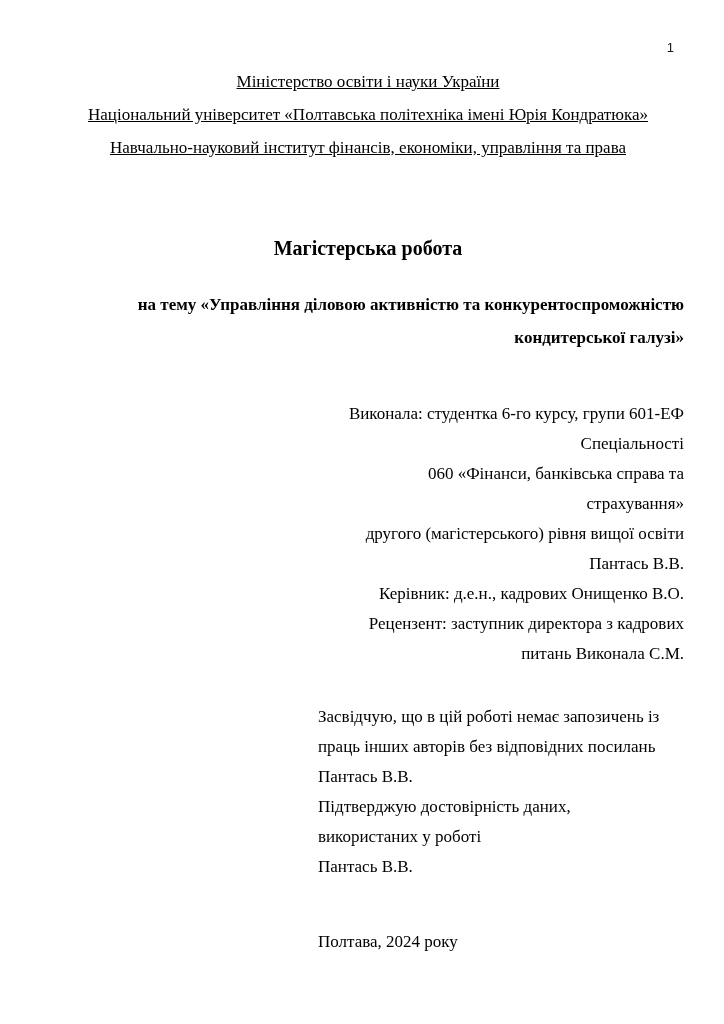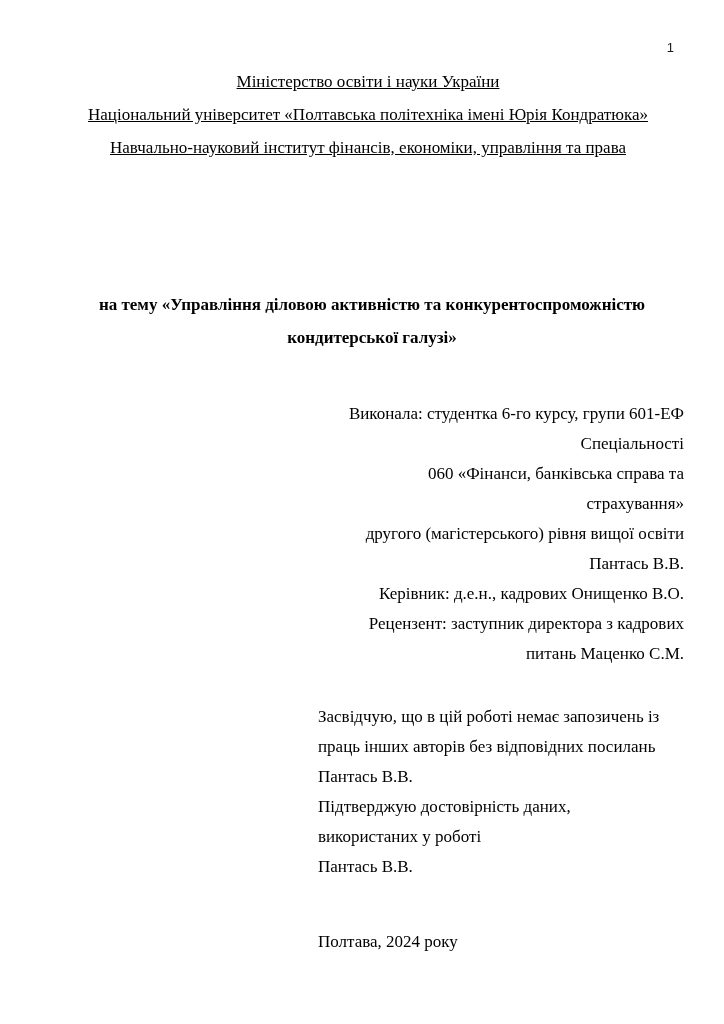--- a/index.html
+++ b/index.html
@@ -39,22 +39,22 @@
     right: 40px;
     text-align: center;
     font-size: 20px;
     font-weight: bold;
     line-height: 34px;
   }
   .topic-block {
     position: absolute;
     top: 288px;
     left: 52px;
-    right: 32px;
-    text-align: center;
+    right: 40px;
+    text-align: right;
     font-weight: bold;
     line-height: 33px;
   }
   .attribution-block {
     position: absolute;
     top: 399px;
     left: 318px;
     right: 40px;
     line-height: 30px;
     text-align: right;
@@ -79,36 +79,37 @@
 <div class="page">
 
   <div class="page-number">1</div>
 
   <div class="header-block">
     <div>Міністерство освіти і науки України</div>
     <div>Національний університет «Полтавська політехніка імені Юрія Кондратюка»</div>
     <div>Навчально-науковий інститут фінансів, економіки, управління та права</div>
   </div>
 
+  <div class="title-block">Магістерська робота</div>
 
   <div class="topic-block">
     <div>на тему «Управління діловою активністю та конкурентоспроможністю</div>
     <div>кондитерської галузі»</div>
   </div>
 
   <div class="attribution-block">
     <div>Виконала: студентка 6-го курсу, групи 601-ЕФ</div>
     <div>Спеціальності</div>
     <div>060 «Фінанси, банківська справа та</div>
     <div>страхування»</div>
     <div>другого (магістерського) рівня вищої освіти</div>
     <div>Пантась В.В.</div>
     <div>Керівник: д.е.н., кадрових Онищенко В.О.</div>
     <div>Рецензент: заступник директора з кадрових</div>
-    <div>питань Маценко С.М.</div>
+    <div>питань Виконала С.М.</div>
   </div>
 
   <div class="declaration-block">
     <div>Засвідчую, що в цій роботі немає запозичень із</div>
     <div>праць інших авторів без відповідних посилань</div>
     <div>Пантась В.В.</div>
     <div>Підтверджую достовірність даних,</div>
     <div>використаних у роботі</div>
     <div>Пантась В.В.</div>
   </div>

